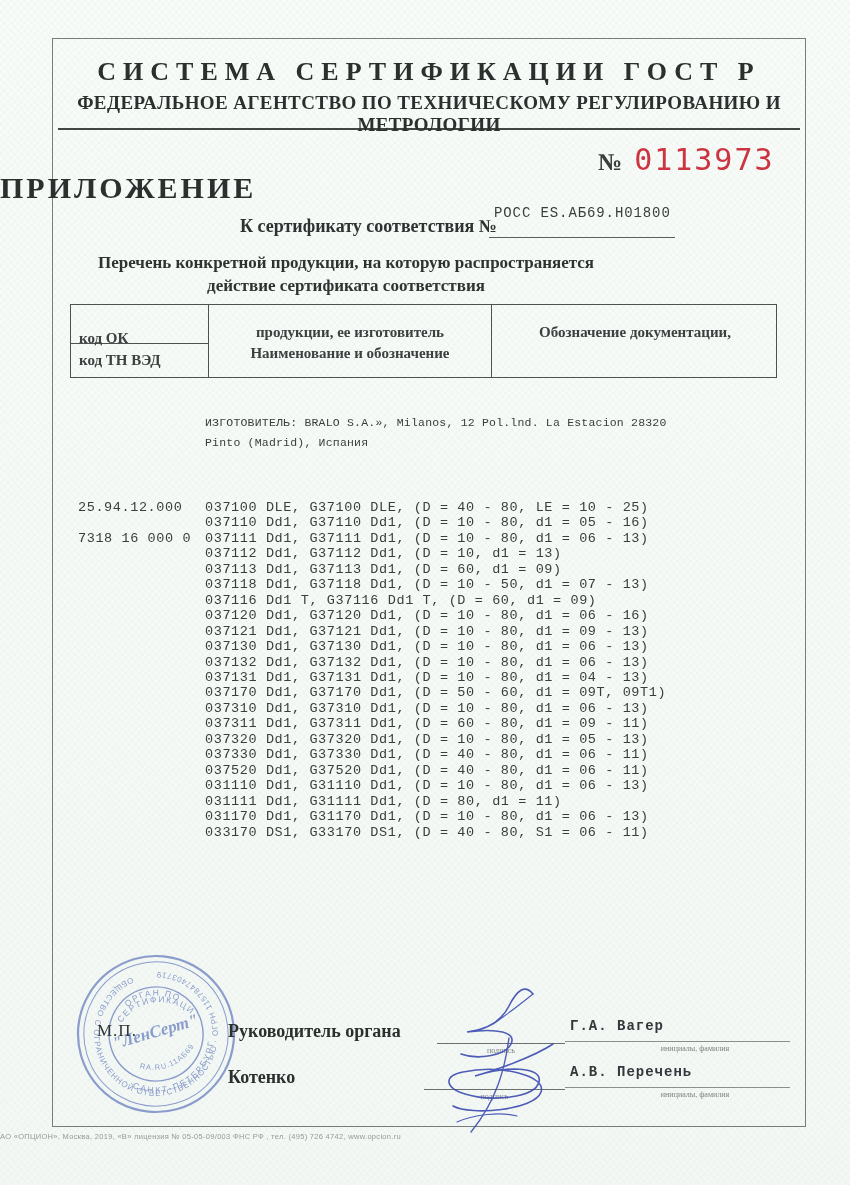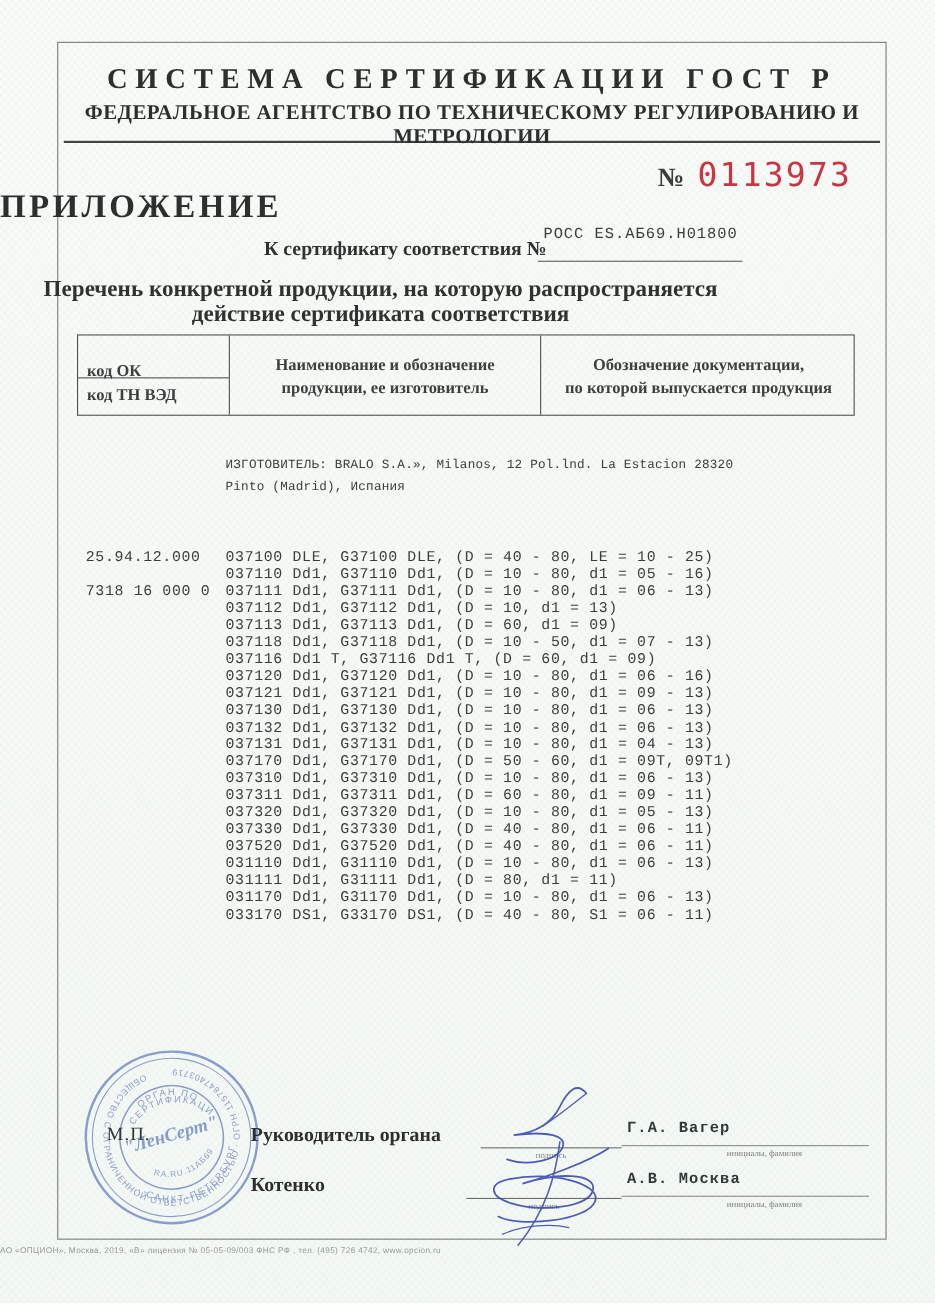--- a/index.html
+++ b/index.html
@@ -24,21 +24,21 @@
   .doc-number .no-value { font-family:"DejaVu Sans Mono", monospace; font-size:30px; letter-spacing:2px; color:#cb3440; }
 
   .appendix-title { position:absolute; left:0; top:171px; width:850px; 
     font-size:30px; font-weight:bold; letter-spacing:3px; color:#2b302f; }
 
   .cert-ref-label { position:absolute; left:240px; top:216px; font-size:18px; font-weight:bold; color:#2e3332; }
   .cert-ref-number { position:absolute; left:494px; top:205px; font-family:"Liberation Mono", monospace; font-size:14px; letter-spacing:0.9px; color:#3a3d3c; }
   .cert-ref-line { position:absolute; left:489px; top:237px; width:186px; border-bottom:1px solid #5a5f5d; }
 
   .list-heading { position:absolute; left:0; top:251px; width:692px; text-align:center;
-    font-size:21px; font-weight:bold; line-height:23px; color:#2e3332; }
+    font-size:17px; font-weight:bold; line-height:23px; color:#2e3332; }
 
   .ptable { position:absolute; left:70px; top:304px; width:707px; height:74px; border:1px solid #4d5250; }
   .ptable .v1 { position:absolute; left:137px; top:0; bottom:0; width:0; border-left:1px solid #4d5250; }
   .ptable .v2 { position:absolute; left:420px; top:0; bottom:0; width:0; border-left:1px solid #4d5250; }
   .ptable .h1 { position:absolute; left:0; top:38px; width:137px; border-top:1px solid #4d5250; }
   .ptable .cell { position:absolute; font-size:15px; font-weight:600; color:#3c4140; }
   .ptable .c-ok { left:8px; top:9px;margin-top:16px; }
   .ptable .c-tnved { left:8px; top:47px; }
   .ptable .c-mid { left:138px; width:282px; top:17px; text-align:center; line-height:21px; }
   .ptable .c-right { left:421px; width:286px; top:17px; text-align:center; line-height:21px; }
@@ -105,26 +105,25 @@
     <div>действие сертификата соответствия</div>
   </div>
 
   <div class="ptable">
     <div class="v1"></div>
     <div class="v2"></div>
     <div class="h1"></div>
     <div class="cell c-ok">код ОК</div>
     <div class="cell c-tnved">код ТН ВЭД</div>
     <div class="cell c-mid">
+      <div>продукции, ее изготовитель</div>
       <div>Наименование и обозначение</div>
-      <div>продукции, ее изготовитель</div>
     </div>
     <div class="cell c-right">
       <div>Обозначение документации,</div>
-      <div>по которой выпускается продукция</div>
     </div>
   </div>
 
   <div class="manufacturer">
       <div>ИЗГОТОВИТЕЛЬ: BRALO S.A.», Milanos, 12 Pol.lnd. La Estacion 28320</div>
       <div>Pinto (Madrid), Испания</div>
     </div>
 
   <div class="code-ok">25.94.12.000</div>
   <div class="code-tnved">7318 16 000 0</div>
@@ -171,21 +170,21 @@
 
   <div class="sig-line1"></div>
   <div class="sig-sub sub1">подпись</div>
   <div class="sig-line2"></div>
   <div class="sig-sub sub2">подпись</div>
 
   <div class="sig-name1">Г.А. Вагер</div>
   <div class="name-line1"></div>
   <div class="sig-sub name-sub1">инициалы, фамилия</div>
 
-  <div class="sig-name2">А.В. Москва</div>
+  <div class="sig-name2">А.В. Перечень</div>
   <div class="name-line2"></div>
   <div class="sig-sub name-sub2">инициалы, фамилия</div>
 
   <svg class="autograph-svg" viewBox="0 0 210 165">
     <g fill="none" stroke="#3d4cb1" stroke-width="1.6" stroke-linecap="round" opacity="0.9">
       <path d="M128 22 C120 12 112 18 104 34 C96 50 80 58 62 60 C92 56 112 60 106 72 C100 84 72 88 56 82"></path>
       <path d="M128 22 C118 30 100 44 88 52" stroke-width="1.2"></path>
       <path d="M148 72 C130 84 92 98 70 104 C100 94 138 94 134 110 C130 126 86 130 60 122 C40 116 38 104 58 100 C96 92 142 104 136 120 C130 138 66 144 48 134"></path>
       <path d="M104 66 C100 96 92 128 66 160" stroke-width="1.4"></path>
       <path d="M52 150 C70 142 96 140 112 144" stroke-width="1.2"></path>

